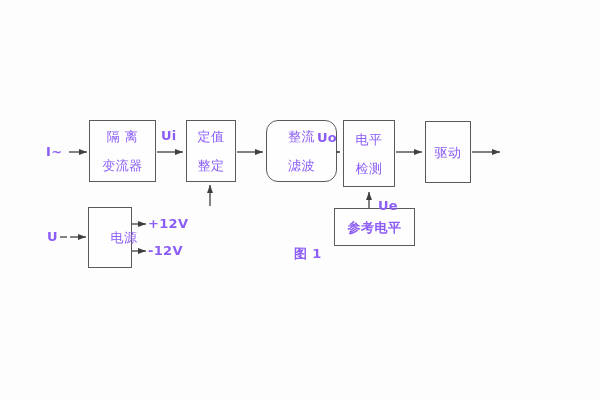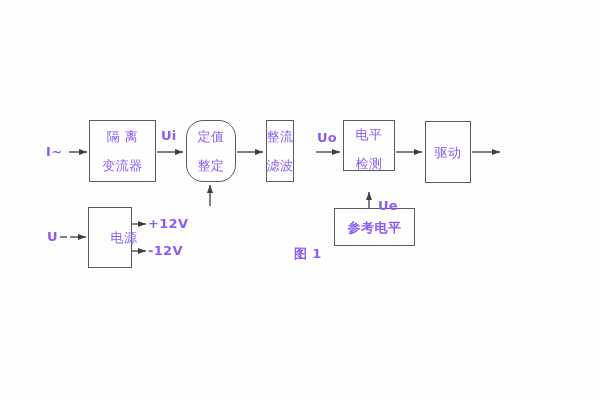--- a/index.html
+++ b/index.html
@@ -33,23 +33,23 @@
     justify-content: center;
     gap: 16px;
     font-size: 13px;
     line-height: 1;
     letter-spacing: 0.5px;
     box-sizing: border-box;
     white-space: nowrap;
   }
   
   #box-isolation   { left: 89px;  top: 120px; width: 67px; height: 62px; }
-  #box-setting     { left: 186px; top: 120px; width: 50px; height: 62px; border-radius: 17px; }
-  #box-rectify     { left: 266px; top: 120px; width: 28px; height: 62px; }
-  #box-level       { left: 343px; top: 120px; width: 52px; height: 51px; justify-content: flex-end; }
+  #box-setting     { left: 186px; top: 120px; width: 50px; height: 62px; }
+  #box-rectify     { left: 266px; top: 120px; width: 71px; height: 62px; border-radius: 12px; }
+  #box-level       { left: 343px; top: 120px; width: 52px; height: 67px; }
   #box-drive       { left: 425px; top: 121px; width: 46px; height: 62px; }
   #box-relay       { left: 503px; top: 120px; width: 52px; height: 63px; }
   
   #box-power       { left: 88px;  top: 207px; width: 44px; height: 61px; padding-left: 28px; }
   #box-ratio       { left: 185px; top: 207px; width: 50px; height: 61px; }
   #box-reference   { left: 334px; top: 208px; width: 81px; height: 38px; gap: 0; font-weight: bold; }
   .lbl {
     position: absolute;
     font-size: 13px;
     line-height: 14px;

